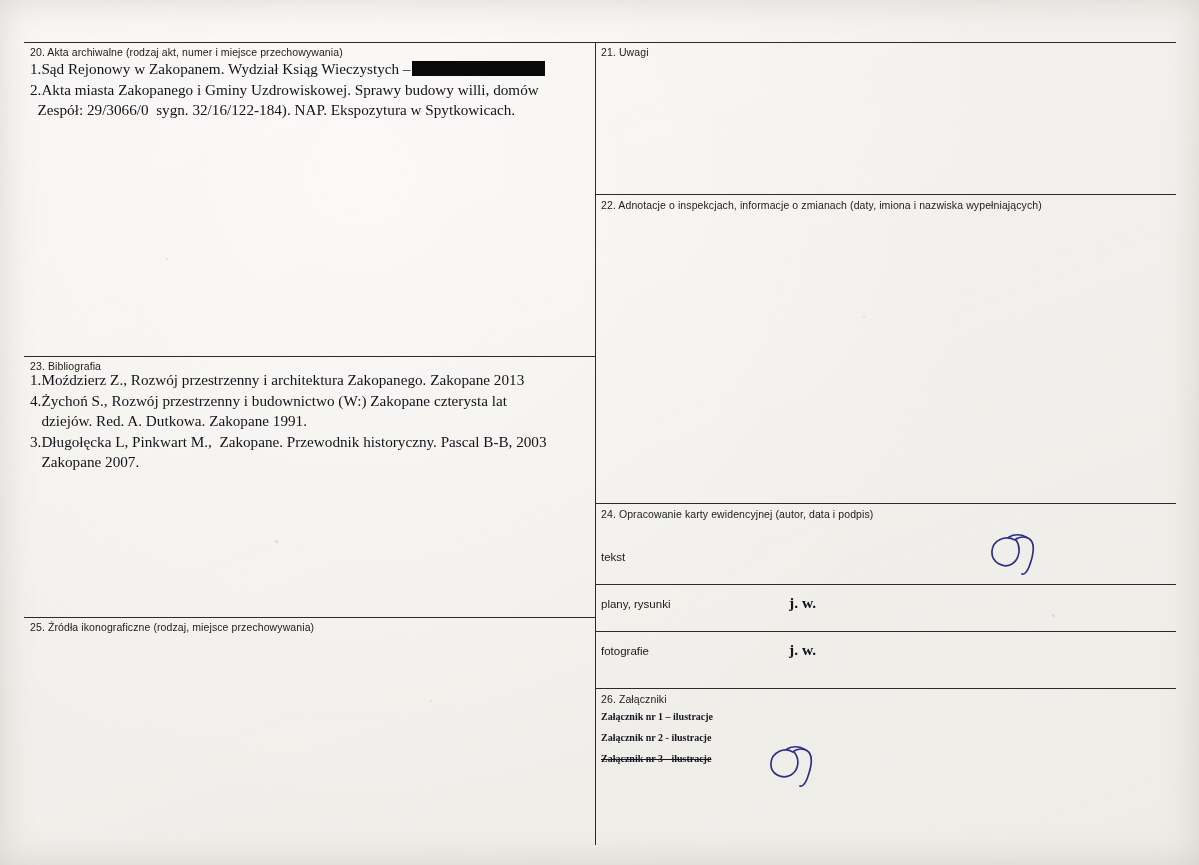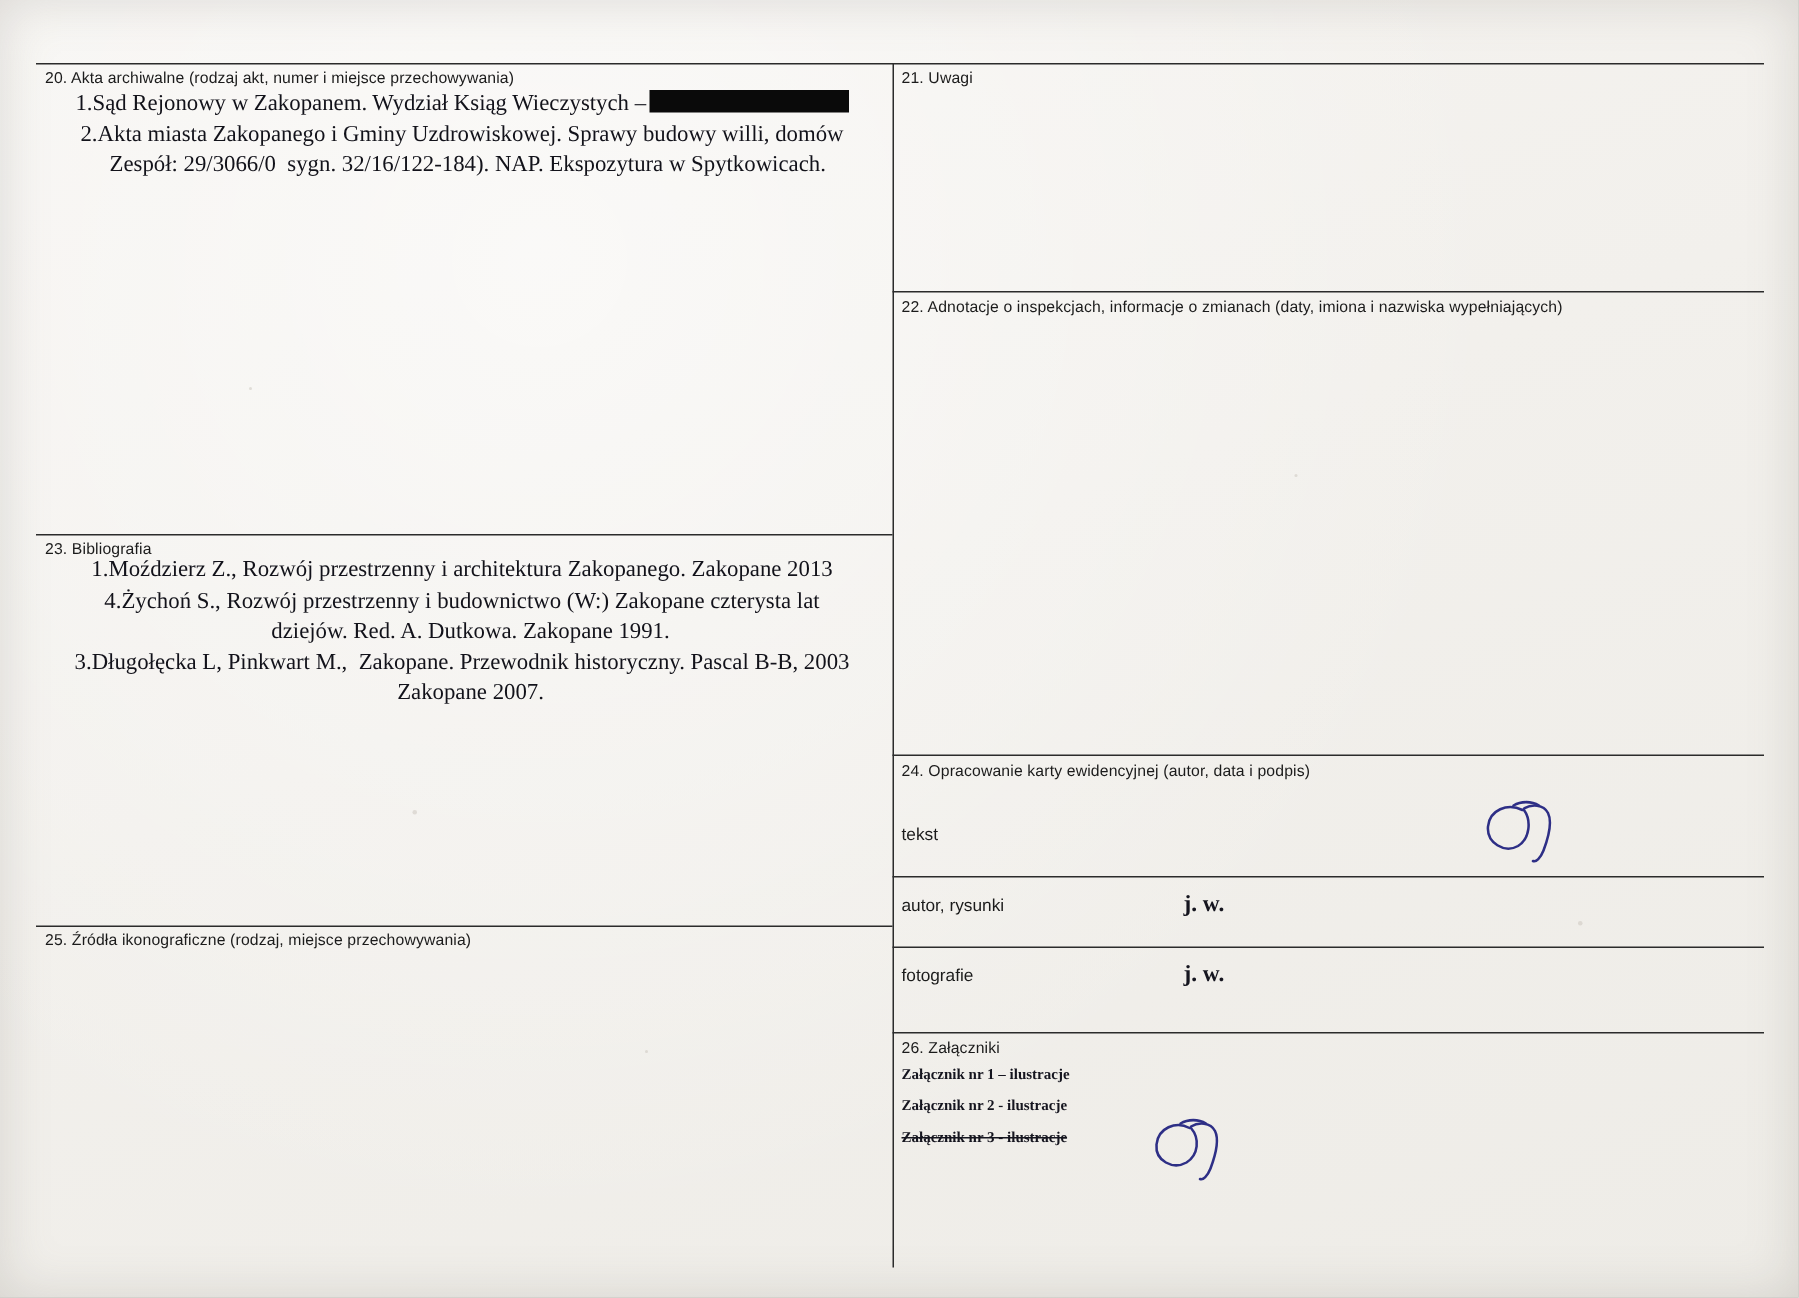--- a/index.html
+++ b/index.html
@@ -8,21 +8,20 @@
     background: #b9b7b4;
   }
   .page {
     position: relative;
     width: 1199px;
     height: 865px;
     background: #f4f2ee;
     overflow: hidden;
     font-family: "Liberation Serif", serif;
     color: #111;
-    text-align: center;
   }
   
   .paper-tint {
     position: absolute;
     inset: 0;
     background:
       radial-gradient(circle at 30% 20%, rgba(255,255,255,0.55), rgba(255,255,255,0) 60%),
       linear-gradient(160deg, #f6f4f1 0%, #f2f0ec 45%, #eeece7 100%);
     pointer-events: none;
   }
@@ -154,21 +153,21 @@
     <span class="ln">4.Żychoń S., Rozwój przestrzenny i budownictwo (W:) Zakopane czterysta lat</span>
     <span class="ln">   dziejów. Red. A. Dutkowa. Zakopane 1991.</span>
     <span class="ln">3.Długołęcka L, Pinkwart M.,  Zakopane. Przewodnik historyczny. Pascal B-B, 2003</span>
     <span class="ln">   Zakopane 2007.</span>
   </div>
 
   <div class="field-caption" style="left:601px; top:508px;">24. Opracowanie karty ewidencyjnej (autor, data i podpis)</div>
 
   <div class="sig-label" style="left:601px; top:551px;">tekst</div>
 
-  <div class="sig-label" style="left:601px; top:598px;">autor, rysunki</div>
+  <div class="sig-label" style="left:601px; top:598px;">plany, rysunki</div>
   <div class="sig-value" style="left:789px; top:594px;">j. w.</div>
 
   <div class="sig-label" style="left:601px; top:645px;">fotografie</div>
   <div class="sig-value" style="left:789px; top:641px;">j. w.</div>
 
   <div class="ink" style="left:985px; top:531px;">
     <svg width="60" height="46" viewBox="0 0 60 46">
       <g fill="none" stroke="#2e2f86" stroke-width="1.7" stroke-linecap="round" stroke-linejoin="round">
         <path d="M30 9 C20 4, 8 9, 7 20 C6 31, 18 38, 27 33 C35 28, 36 16, 31 9"></path>
         <path d="M31 8 C36 5, 44 5, 47 11 C50 17, 47 28, 44 36 C42 41, 39 44, 37 43"></path>

